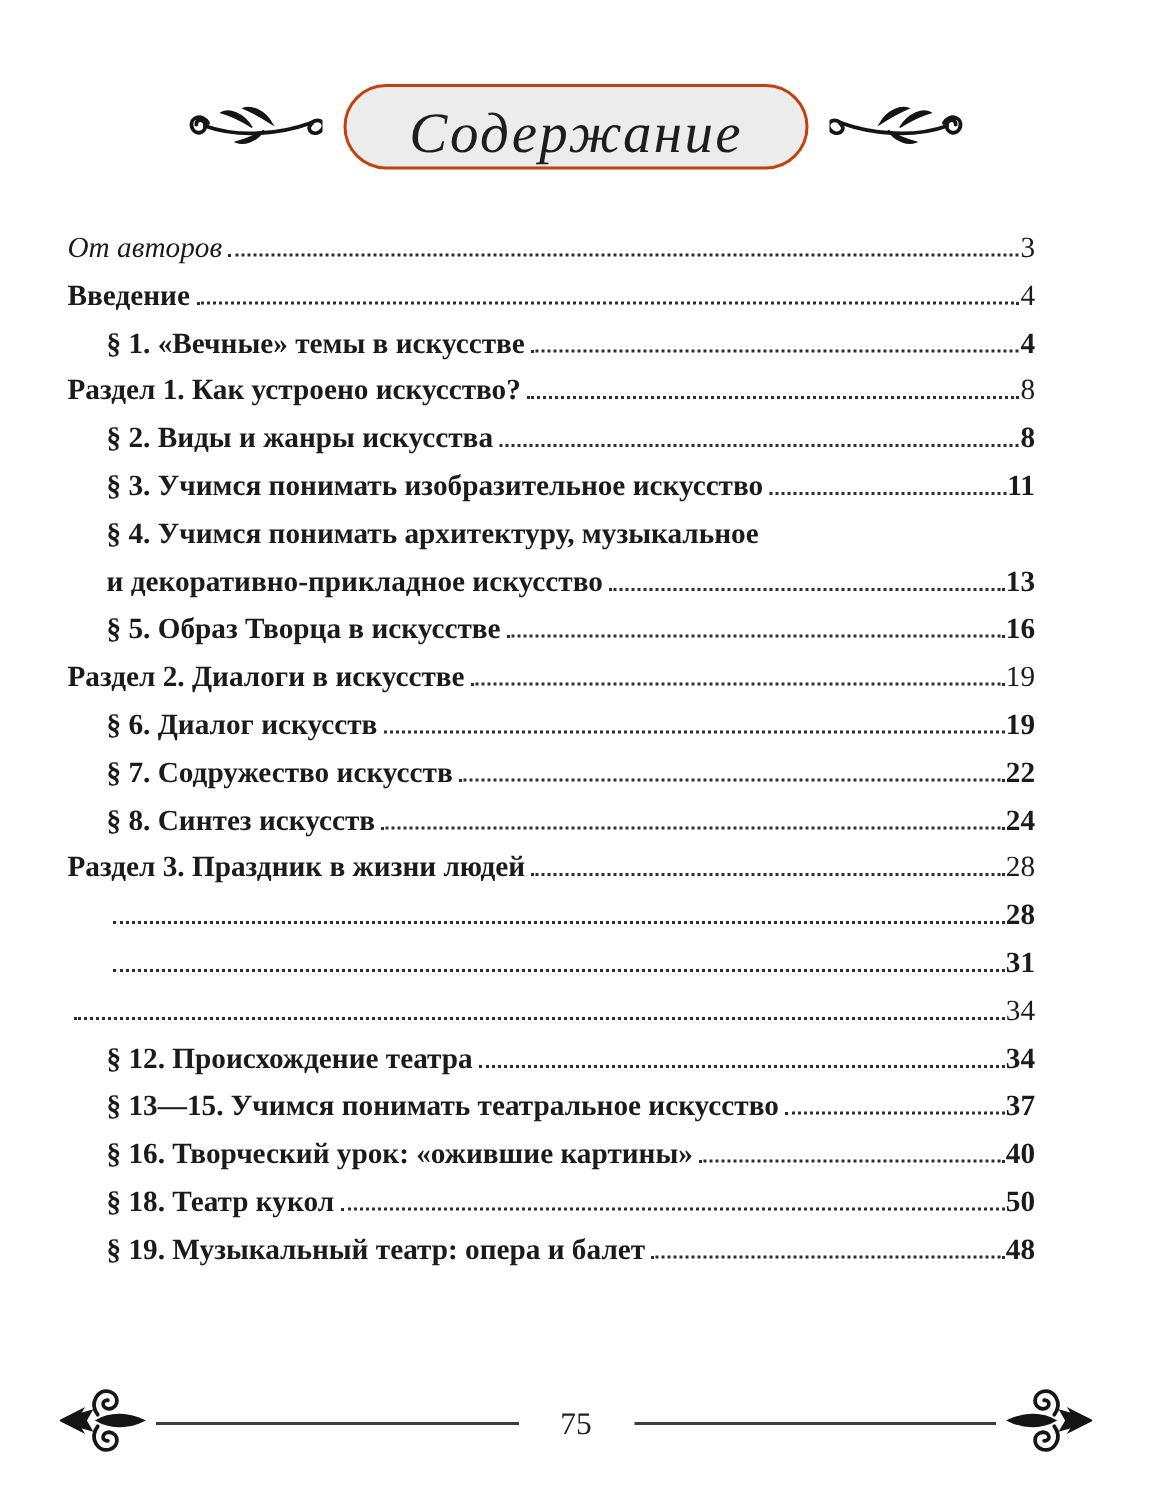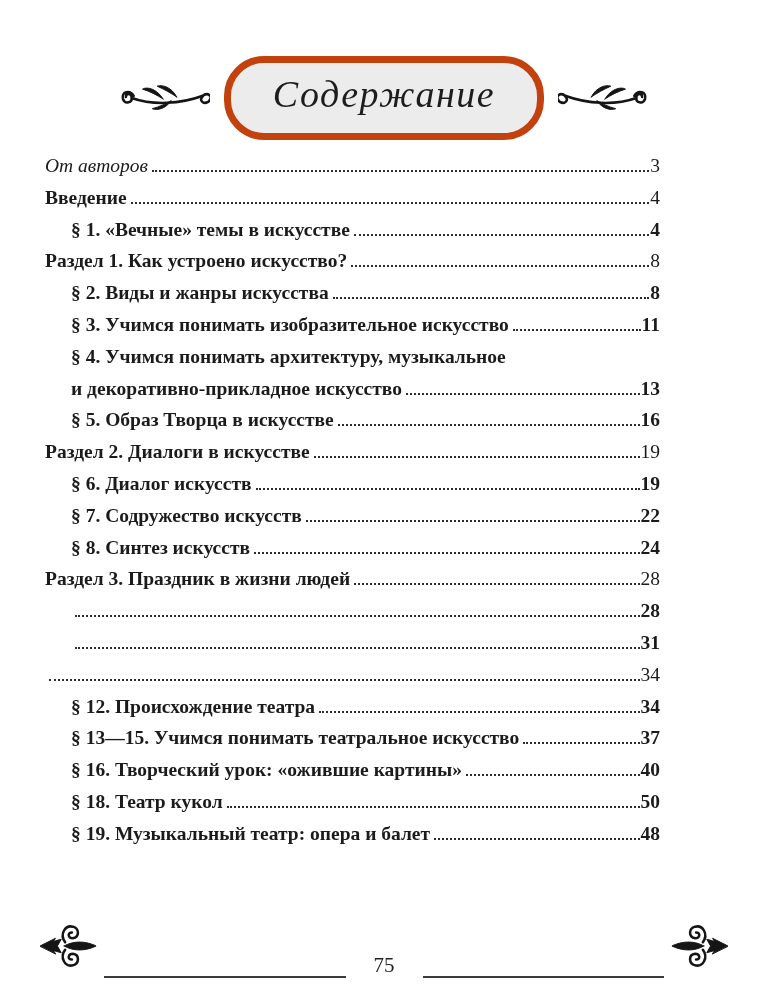--- a/index.html
+++ b/index.html
@@ -11,55 +11,55 @@
     color:#1b1b1b;
     overflow:hidden;
   }
   
   .header{
     position:absolute;top:56px;left:0;right:0;
     display:flex;align-items:center;justify-content:center;gap:14px;
   }
   .flourish{flex:none;display:block;}
   .pill{
-    border:7px solid #c2410c;
+    border:2px solid #c2410c;
     border-radius:40px;
     background:#ececec;
-    padding:9px 42px 17px 42px;
+    padding:9px 42px 0 42px;
   }
   .pill .title{
     font-size:38px;
     font-style:italic;
     letter-spacing:1.5px;
     color:#1d1d1d;
     white-space:nowrap;
   }
   
   .toc{
-    position:absolute;left:45px;right:108px;top:150px;
+    position:absolute;left:45px;right:78px;top:150px;
   }
   .row{
     display:flex;align-items:baseline;
     line-height:31.8px;font-size:19.5px;
   }
   .row.l1{padding-left:26px;font-weight:bold;}
   .row .t{white-space:nowrap;}
   .bold .t{font-weight:bold;}
   .italic .t{font-style:italic;}
   .leader{
     flex:1 1 auto;
     border-bottom:2.4px dotted #2d2d2d;
     margin:0 1px 5px 4px;
     min-width:12px;
   }
   .pnum{flex:none;text-align:right;}
   
   .footer{
     position:absolute;left:40px;right:40px;bottom:22px;height:58px;
-    display:flex;align-items:flex-end;
+    display:flex;align-items:center;
   }
   .fline{flex:1 1 auto;height:2px;background:#3c3c3c;margin:0 6px;}
   .fpage{flex:none;padding:0 22px;font-size:21px;color:#222;}
   .orn{flex:none;display:block;}
   .mirror{transform:scaleX(-1);}
 </style>
 </head>
 <body>
 
 <div class="page">

